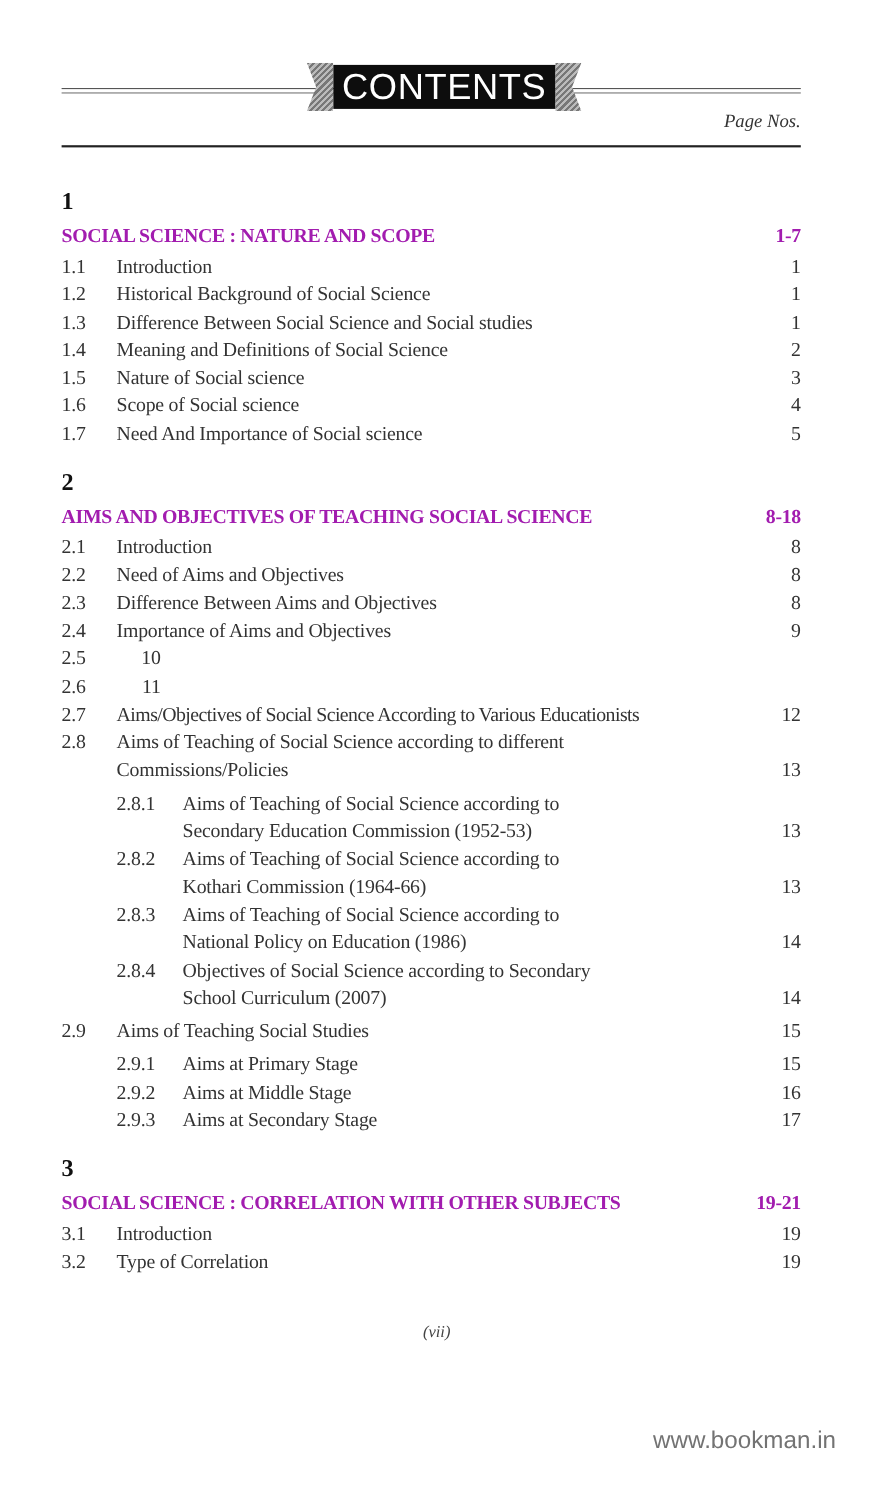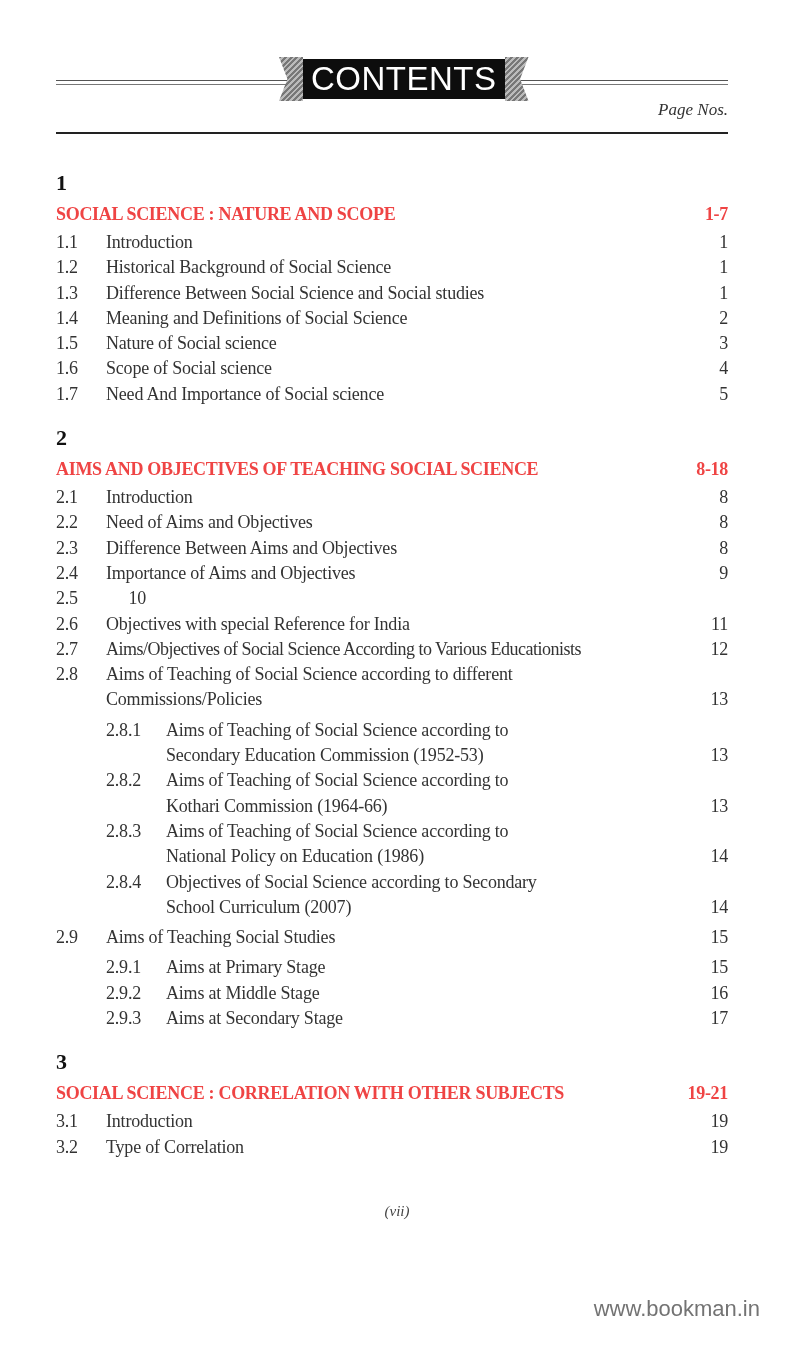--- a/index.html
+++ b/index.html
@@ -30,21 +30,21 @@
   .page-nos {
     position: absolute; right: 0; top: 48px; font-style: italic; font-size: 17px; color: #333;
   }
   .hline-bottom {
     position: absolute; left: 0; right: 0; top: 80px; height: 2px; background: #222;
   }
   .toc { position: absolute; left: 56px; top: 168px; width: 672px; }
   .chapter-num { font-weight: bold; font-size: 22px; height: 30px; line-height: 30px; color: #111; }
   .chapter-title {
     display: flex; justify-content: space-between; font-weight: bold; font-size: 18px;
-    height: 32px; line-height: 32px; color: #ef4444; letter-spacing: -0.3px;
+    height: 32px; line-height: 32px; color: #a21caf; letter-spacing: -0.3px;
   }
   .row {
     display: flex; font-size: 18px; line-height: 25.3px; color: #333; letter-spacing: -0.2px;
   }
   .row .num { width: 50px; flex: 0 0 50px; }
   .row .text { flex: 1; }
   .row .pg { width: 40px; text-align: right; align-self: flex-end; }
   .row.sub .num { width: 60px; flex: 0 0 60px; margin-left: 50px; }
   .gap-s { height: 5px; }
   .gap-l { height: 16px; }
@@ -137,21 +137,20 @@
       <span class="num">2.4</span>
       <span class="text">Importance of Aims and Objectives</span>
       <span class="pg">9</span>
     </div>
   <div class="row">
       <span class="num">2.5</span>
       <span class="pg">10</span>
     </div>
   <div class="row">
       <span class="num">2.6</span>
-      <span class="text">Objectives with special Reference for India</span>
       <span class="pg">11</span>
     </div>
   <div class="row">
       <span class="num">2.7</span>
       <span class="text" style="white-space:nowrap;letter-spacing:-0.5px;">Aims/Objectives of Social Science According to Various Educationists</span>
       <span class="pg">12</span>
     </div>
   <div class="row">
       <span class="num">2.8</span>
       <span class="text" style="padding-right:120px;">Aims of Teaching of Social Science according to different Commissions/Policies</span>

